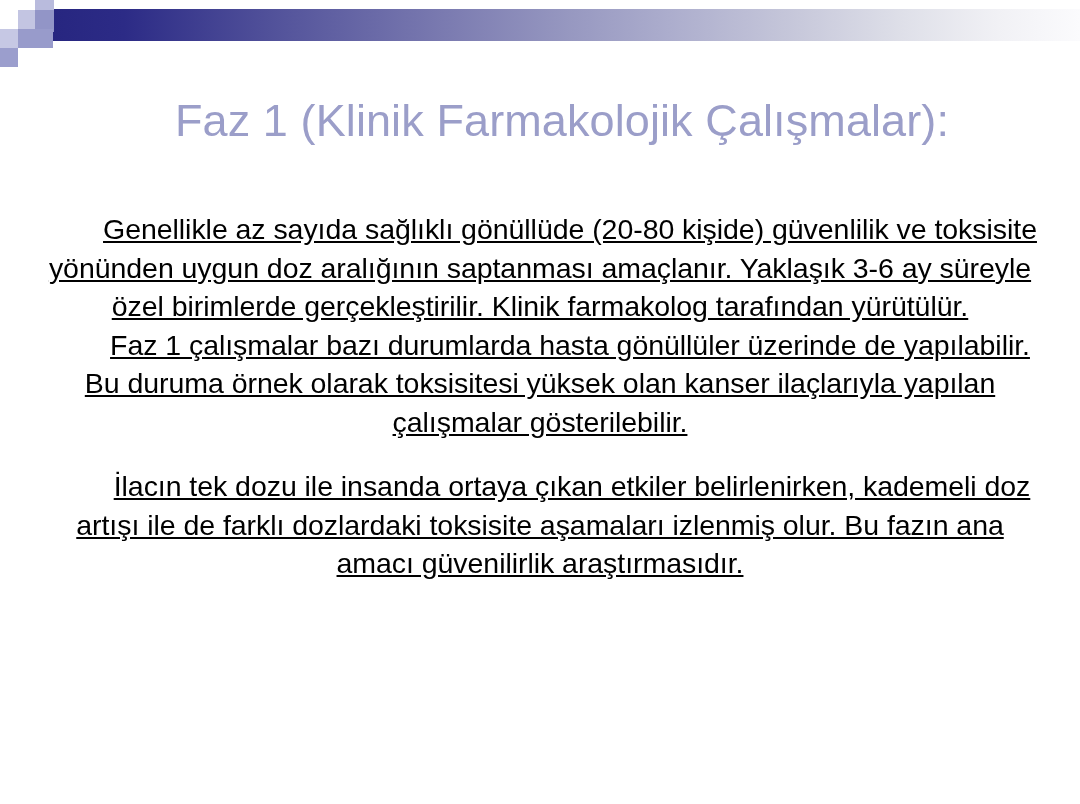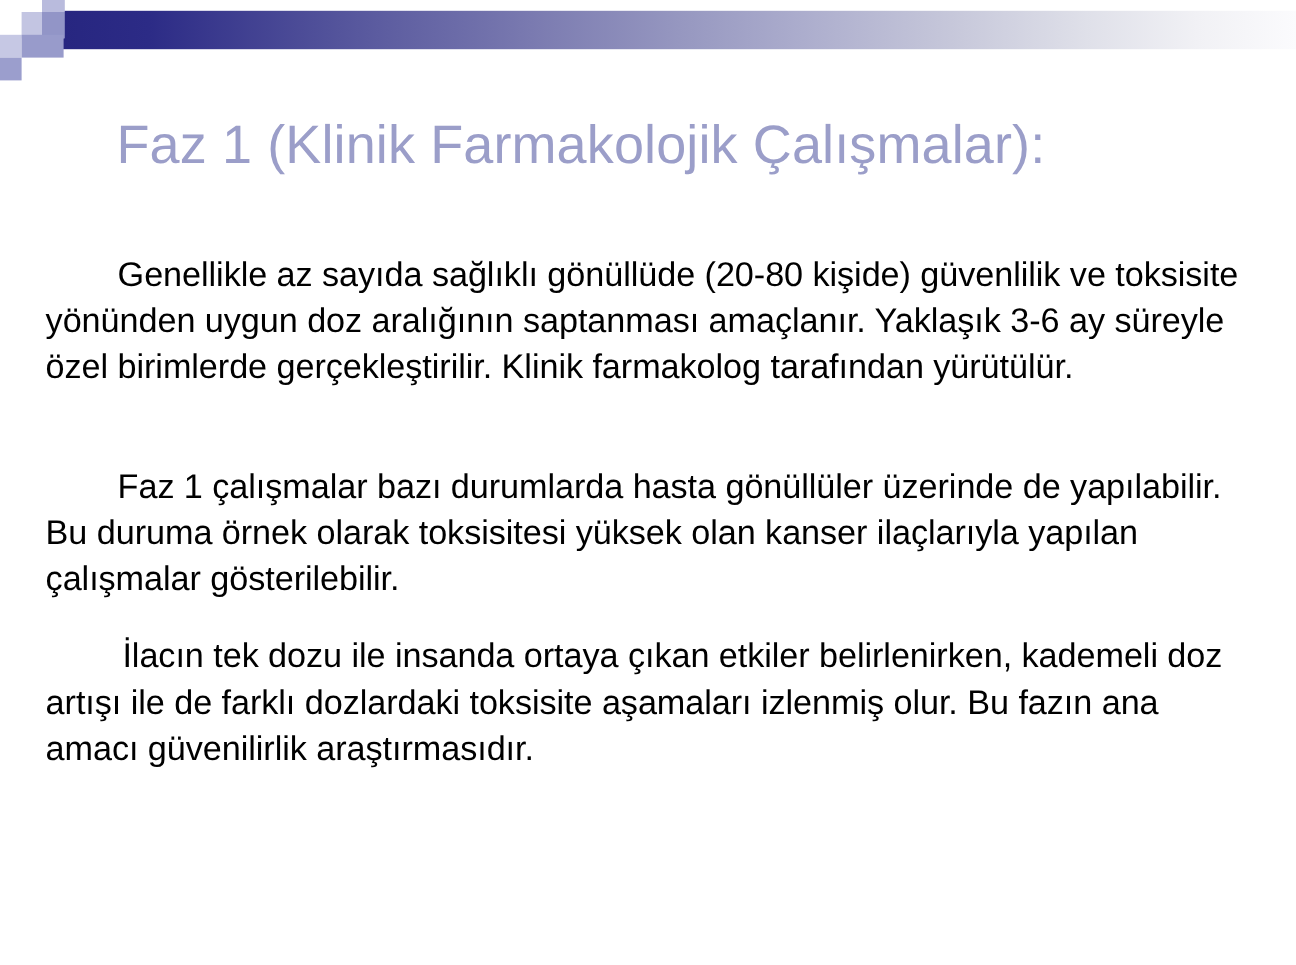--- a/index.html
+++ b/index.html
@@ -16,20 +16,21 @@
   }
 
   #slide {
     position: absolute;
     left: 0;
     top: 0;
     width: 1080px;
     height: 684px;
     background: #ffffff;
     overflow: hidden;
+    text-align: center;
   }
 
   
   #header-decor {
     position: absolute;
     left: 0;
     top: 0;
     width: 1080px;
     height: 72px;
   }
@@ -127,22 +128,23 @@
     width: 1004px;
   }
 
   .para {
     font-size: 28.5px;
     line-height: 38.5px;
     color: #000000;
     text-indent: 60px;
     margin: 0;
     letter-spacing: -0.05px;
+    text-decoration: underline;
   }
-  .para.p2 { margin-top: 61px; }
+  .para.p2 { }
   .para.p3 { margin-top: 26px; text-indent: 64px; }
 </style>
 </head>
 <body>
 
 <div id="slide">
 
   <div id="header-decor">
     <div class="gradient-bar"></div>
     <div class="sq sq-a"></div>

